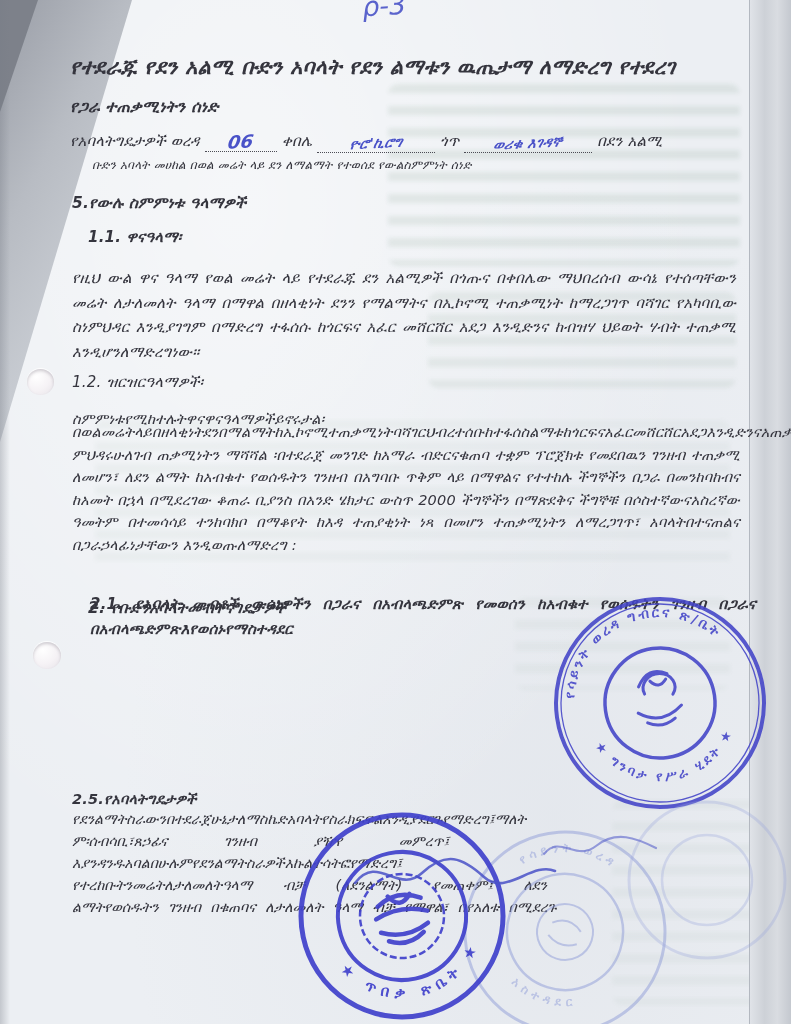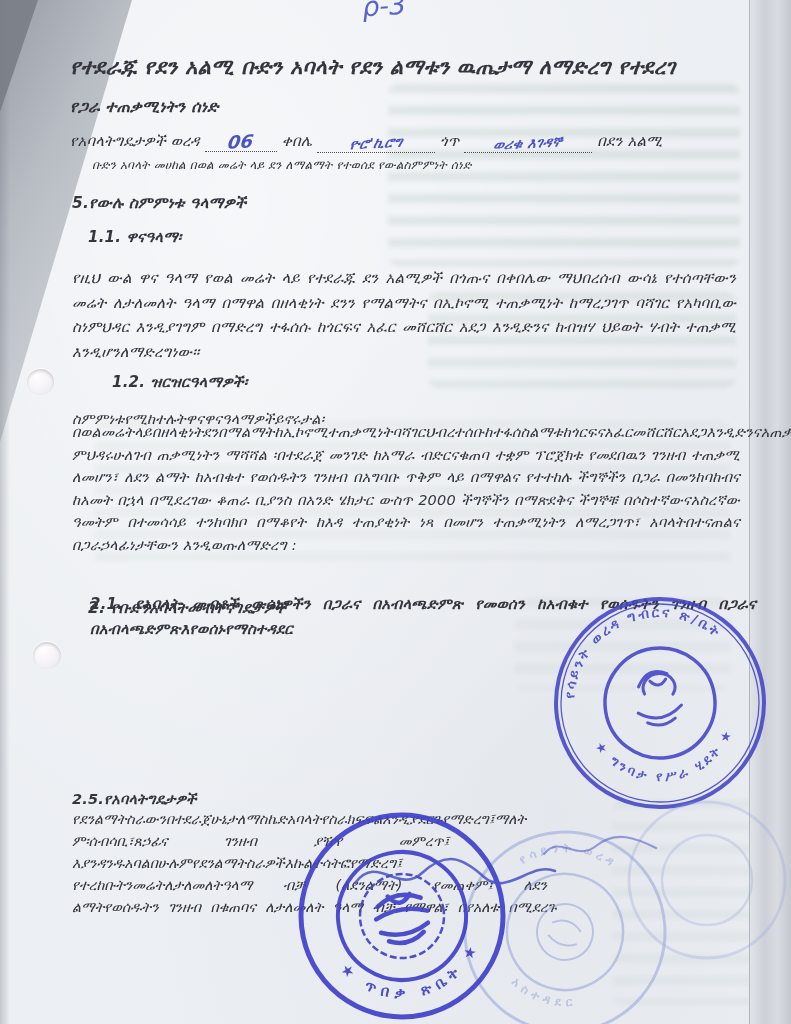--- a/index.html
+++ b/index.html
@@ -39,21 +39,21 @@
   
   .t{position:absolute;color:#35353e;font-style:italic;letter-spacing:.2px;}
   .title1{left:70px;top:55px;width:672px;font-size:21px;font-weight:bold;}
   .title2{left:70px;top:97px;width:400px;font-size:16px;font-weight:bold;}
   .intro1{left:70px;top:128px;width:674px;font-size:15px;line-height:27px;}
   .intro2{left:72px;top:158px;width:674px;font-size:12px;margin-left:20px;}
   .h1    {left:72px;top:194px;font-size:15.5px;font-weight:bold;}
   .h11   {left:72px;top:228px;font-size:15px;font-weight:bold;margin-left:16px;}
   .b11   {left:72px;top:253px;width:664px;font-size:15px;line-height:24.6px;
           text-align:justify;margin-top:13px;}
-  .h12   {left:72px;top:373px;font-size:15px;font-weight:bold;margin-left:40px;}
+  .h12   {left:72px;top:373px;font-size:15px;font-weight:normal;}
   .b12a  {left:72px;top:399px;width:664px;font-size:14.5px;margin-top:12px;}
   .b12b  {left:72px;top:421px;width:668px;font-size:14.5px;line-height:22.5px;
           text-align:justify;}
   .h2    {left:72px;top:599px;font-size:15.5px;font-weight:bold;margin-left:16px;}
   .b21a  {left:72px;top:592px;width:666px;font-size:15px;line-height:25px;
           font-weight:bold;text-align:justify;margin-left:18px;}
   .b21b  {left:72px;top:687px;width:666px;font-size:15px;line-height:23.8px;
           text-align:justify;}
   .h22   {left:72px;top:791px;font-size:14.5px;font-weight:bold;}
   .l22   {position:absolute;left:72px;width:670px;font-size:14.2px;color:#35353e;

